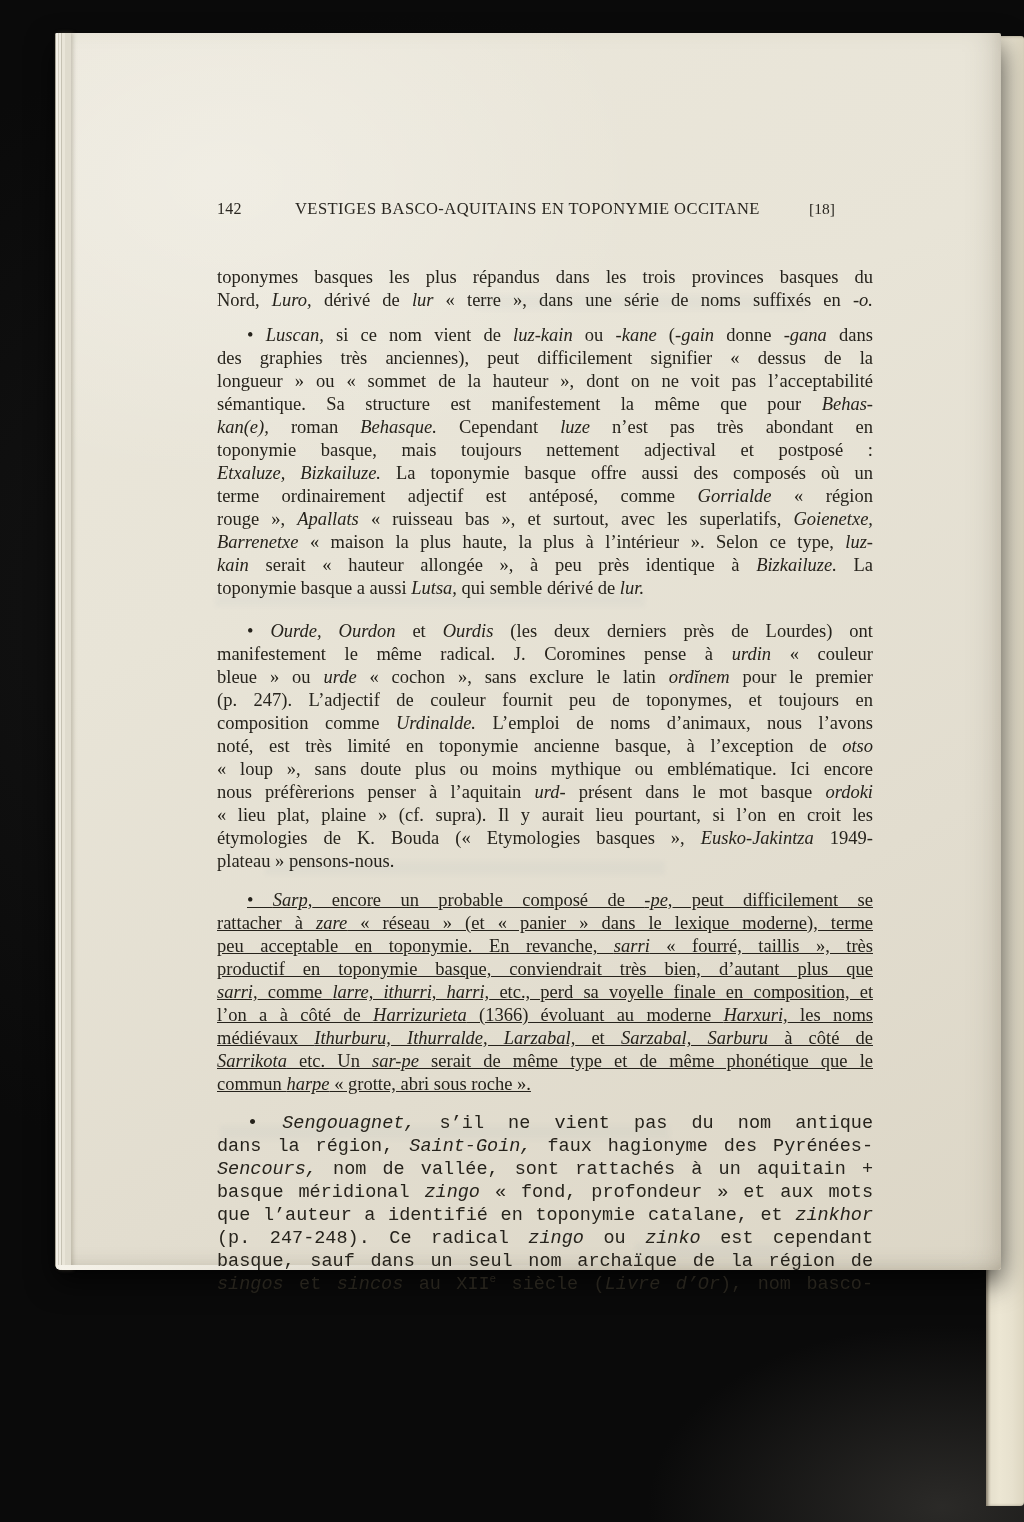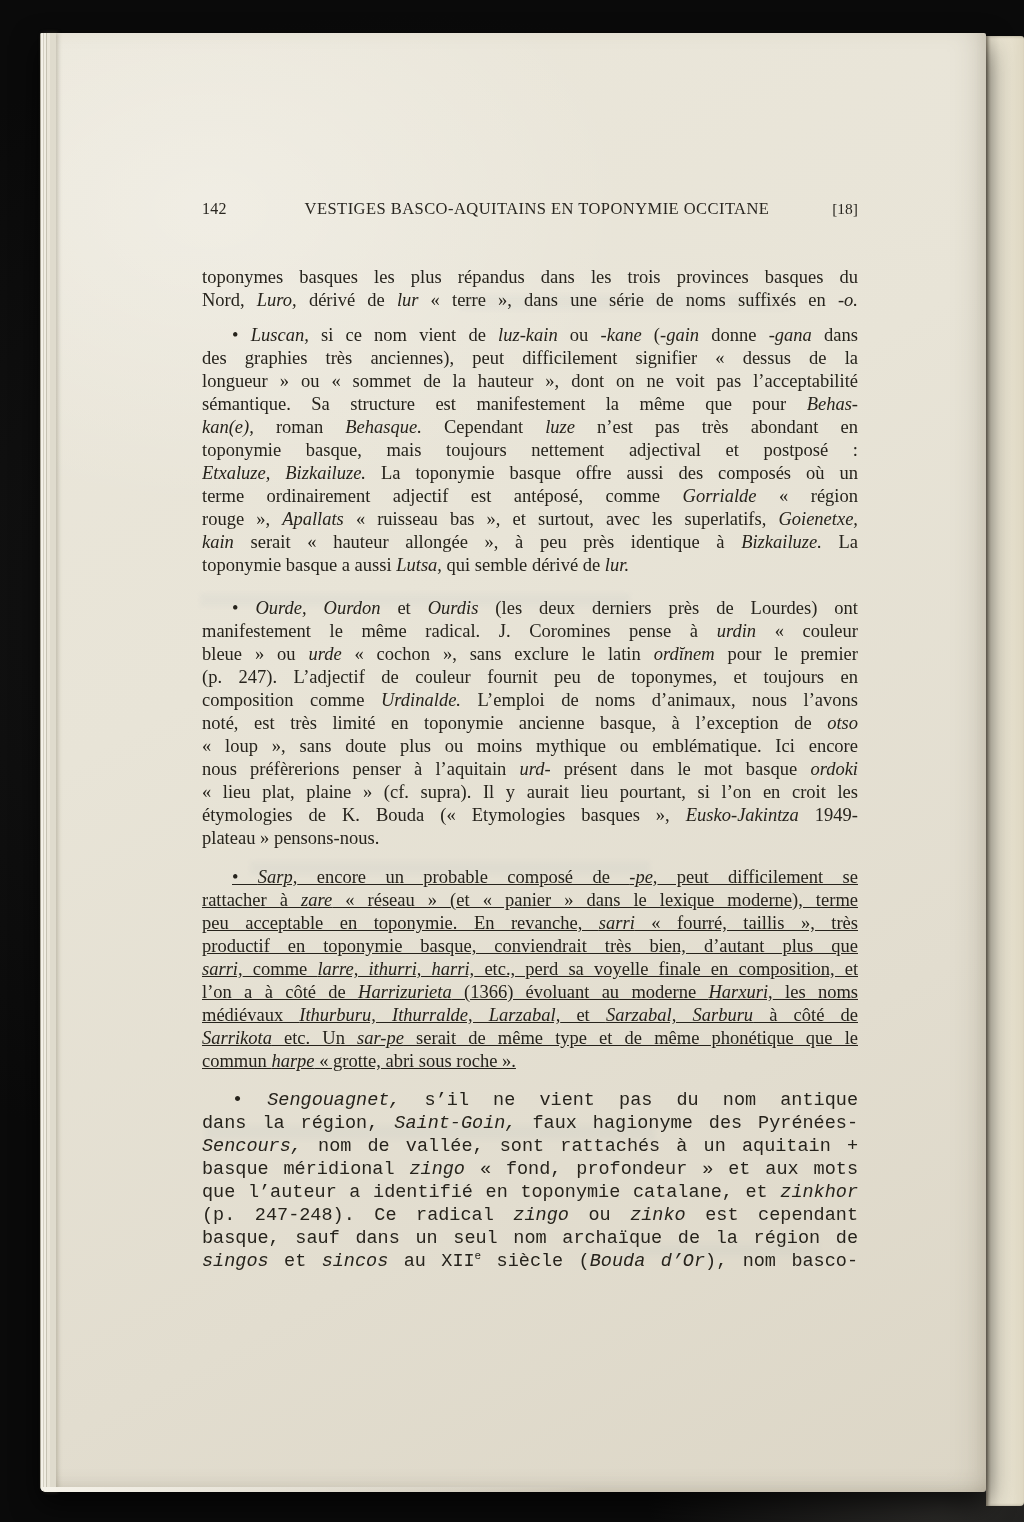--- a/index.html
+++ b/index.html
@@ -16,21 +16,21 @@
   }
   
   .next-page{
     position:absolute;left:986px;top:36px;width:38px;height:1470px;
     background:linear-gradient(90deg,#c9c2af 0px,#e6e0cd 5px,#ece6d3 14px,#e7e1ce 26px,#ddd6c1 38px);
     border-radius:0 3px 4px 0;
     box-shadow:inset 2px 0 3px rgba(60,50,35,.45);
   }
   
   .page{
-    position:absolute;left:40px;top:33px;width:946px;height:1459px;
+    position:absolute;left:55px;top:33px;width:946px;height:1237px;
     background:
       radial-gradient(ellipse 700px 500px at 18% 12%, rgba(255,255,252,.30), rgba(255,255,255,0) 60%),
       linear-gradient(152deg,#ebe7db 0%,#e8e4d7 38%,#e2ddcf 72%,#dcd6c6 100%);
     border-radius:2px 2px 3px 6px;
     box-shadow:0 12px 28px rgba(0,0,0,.7), inset -20px 0 34px -22px rgba(95,85,62,.38), inset 0 -14px 24px -18px rgba(90,80,60,.35);
   }
   .edge-stack{
     position:absolute;left:0;top:0;width:16px;height:100%;
     background:repeating-linear-gradient(90deg,
       #a8a495 0 1px,#f4f1e8 1px 3px,#d4d0c2 3px 4px,#efece1 4px 6px,
@@ -44,22 +44,22 @@
     border-radius:0 0 0 6px;
   }
   
   .ghost{position:absolute;background:#8fa0a8;opacity:.06;filter:blur(2px);border-radius:2px;}
 
   .header{
     position:absolute;left:162px;top:166px;width:656px;
     display:flex;align-items:baseline;color:#2a2721;
   }
   .pagenum{width:78px;font-size:16px;letter-spacing:.3px;}
-  .runtitle{flex:1;text-align:center;font-size:16.5px;letter-spacing:.45px;white-space:nowrap;}
-  .colref{width:64px;text-align:right;font-size:15.5px;}
+  .runtitle{flex:1;font-size:16.5px;letter-spacing:.45px;white-space:nowrap;}
+  .colref{width:64px;text-align:left;font-size:15.5px;}
 
   .body{
     position:absolute;left:162px;top:224px;width:656px;
     font-size:18.5px;color:#26231c;
   }
   .line{
     height:23px;line-height:23px;overflow:hidden;
     text-align:justify;
   }
   .line.j{text-align-last:justify;}
@@ -99,20 +99,21 @@
       <div class="para" style="margin-top: 12px;">
         <div class="line j ind"><span>• </span><span class="it">Luscan,</span><span> si ce nom vient de </span><span class="it">luz-kain</span><span> ou </span><span class="it">-kane</span><span> (</span><span class="it">-gain</span><span> donne </span><span class="it">-gana</span><span> dans</span></div>
         <div class="line j"><span>des graphies très anciennes), peut difficilement signifier « dessus de la</span></div>
         <div class="line j"><span>longueur » ou « sommet de la hauteur », dont on ne voit pas l’acceptabilité</span></div>
         <div class="line j"><span>sémantique. Sa structure est manifestement la même que pour </span><span class="it">Behas-</span></div>
         <div class="line j"><span class="it">kan(e),</span><span> roman </span><span class="it">Behasque.</span><span> Cependant </span><span class="it">luze</span><span> n’est pas très abondant en</span></div>
         <div class="line j"><span>toponymie basque, mais toujours nettement adjectival et postposé :</span></div>
         <div class="line j"><span class="it">Etxaluze, Bizkailuze.</span><span> La toponymie basque offre aussi des composés où un</span></div>
         <div class="line j"><span>terme ordinairement adjectif est antéposé, comme </span><span class="it">Gorrialde</span><span> « région</span></div>
         <div class="line j"><span>rouge », </span><span class="it">Apallats</span><span> « ruisseau bas », et surtout, avec les superlatifs, </span><span class="it">Goienetxe,</span></div>
+        <div class="line j"><span class="it">Barrenetxe</span><span> « maison la plus haute, la plus à l’intérieur ». Selon ce type, </span><span class="it">luz-</span></div>
         <div class="line j"><span class="it">kain</span><span> serait « hauteur allongée », à peu près identique à </span><span class="it">Bizkailuze.</span><span> La</span></div>
         <div class="line"><span>toponymie basque a aussi </span><span class="it">Lutsa,</span><span> qui semble dérivé de </span><span class="it">lur.</span></div>
       </div>
       <div class="para" style="margin-top: 20px;">
         <div class="line j ind"><span>• </span><span class="it">Ourde, Ourdon</span><span> et </span><span class="it">Ourdis</span><span> (les deux derniers près de Lourdes) ont</span></div>
         <div class="line j"><span>manifestement le même radical. J. Coromines pense à </span><span class="it">urdin</span><span> « couleur</span></div>
         <div class="line j"><span>bleue » ou </span><span class="it">urde</span><span> « cochon », sans exclure le latin </span><span class="it">ordĭnem</span><span> pour le premier</span></div>
         <div class="line j"><span>(p. 247). L’adjectif de couleur fournit peu de toponymes, et toujours en</span></div>
         <div class="line j"><span>composition comme </span><span class="it">Urdinalde.</span><span> L’emploi de noms d’animaux, nous l’avons</span></div>
         <div class="line j"><span>noté, est très limité en toponymie ancienne basque, à l’exception de </span><span class="it">otso</span></div>
@@ -134,16 +135,16 @@
         <div class="line"><span>commun </span><span class="it">harpe</span><span> « grotte, abri sous roche ».</span></div>
       </div>
       <div class="para" style="margin-top: 16px; font-family: Liberation Mono, monospace;">
         <div class="line j ind"><span>• </span><span class="it">Sengouagnet,</span><span> s’il ne vient pas du nom antique </span><span class="it">Socondannossi</span><span> trouvé</span></div>
         <div class="line j"><span>dans la région, </span><span class="it">Saint-Goin,</span><span> faux hagionyme des Pyrénées-Atlantiques, et</span></div>
         <div class="line j"><span class="it">Sencours,</span><span> nom de vallée, sont rattachés à un aquitain + </span><span class="it">zinguen,</span><span> apparenté au</span></div>
         <div class="line j"><span>basque méridional </span><span class="it">zingo</span><span> « fond, profondeur » et aux mots </span><span class="it">zintzur</span><span> « gorge »,</span></div>
         <div class="line j"><span>que l’auteur a identifié en toponymie catalane, et </span><span class="it">zinkhor</span><span> de même sens</span></div>
         <div class="line j"><span>(p. 247-248). Ce radical </span><span class="it">zingo</span><span> ou </span><span class="it">zinko</span><span> est cependant absent en toponymie</span></div>
         <div class="line j"><span>basque, sauf dans un seul nom archaïque de la région de Bayonne, écrit</span></div>
-        <div class="line j"><span class="it">singos</span><span> et </span><span class="it">sincos</span><span> au XII</span><span class="sup">e</span><span> siècle (</span><span class="it">Bouda d’Or</span><span>), nom basco-aquitain ou tout</span></div>
+        <div class="line j"><span class="it">singos</span><span> et </span><span class="it">sincos</span><span> au XII</span><span class="sup">e</span><span> siècle (</span><span class="it">Livre d’Or</span><span>), nom basco-aquitain ou tout</span></div>
       </div>
     </div>
 </div>
 
 </body></html>

